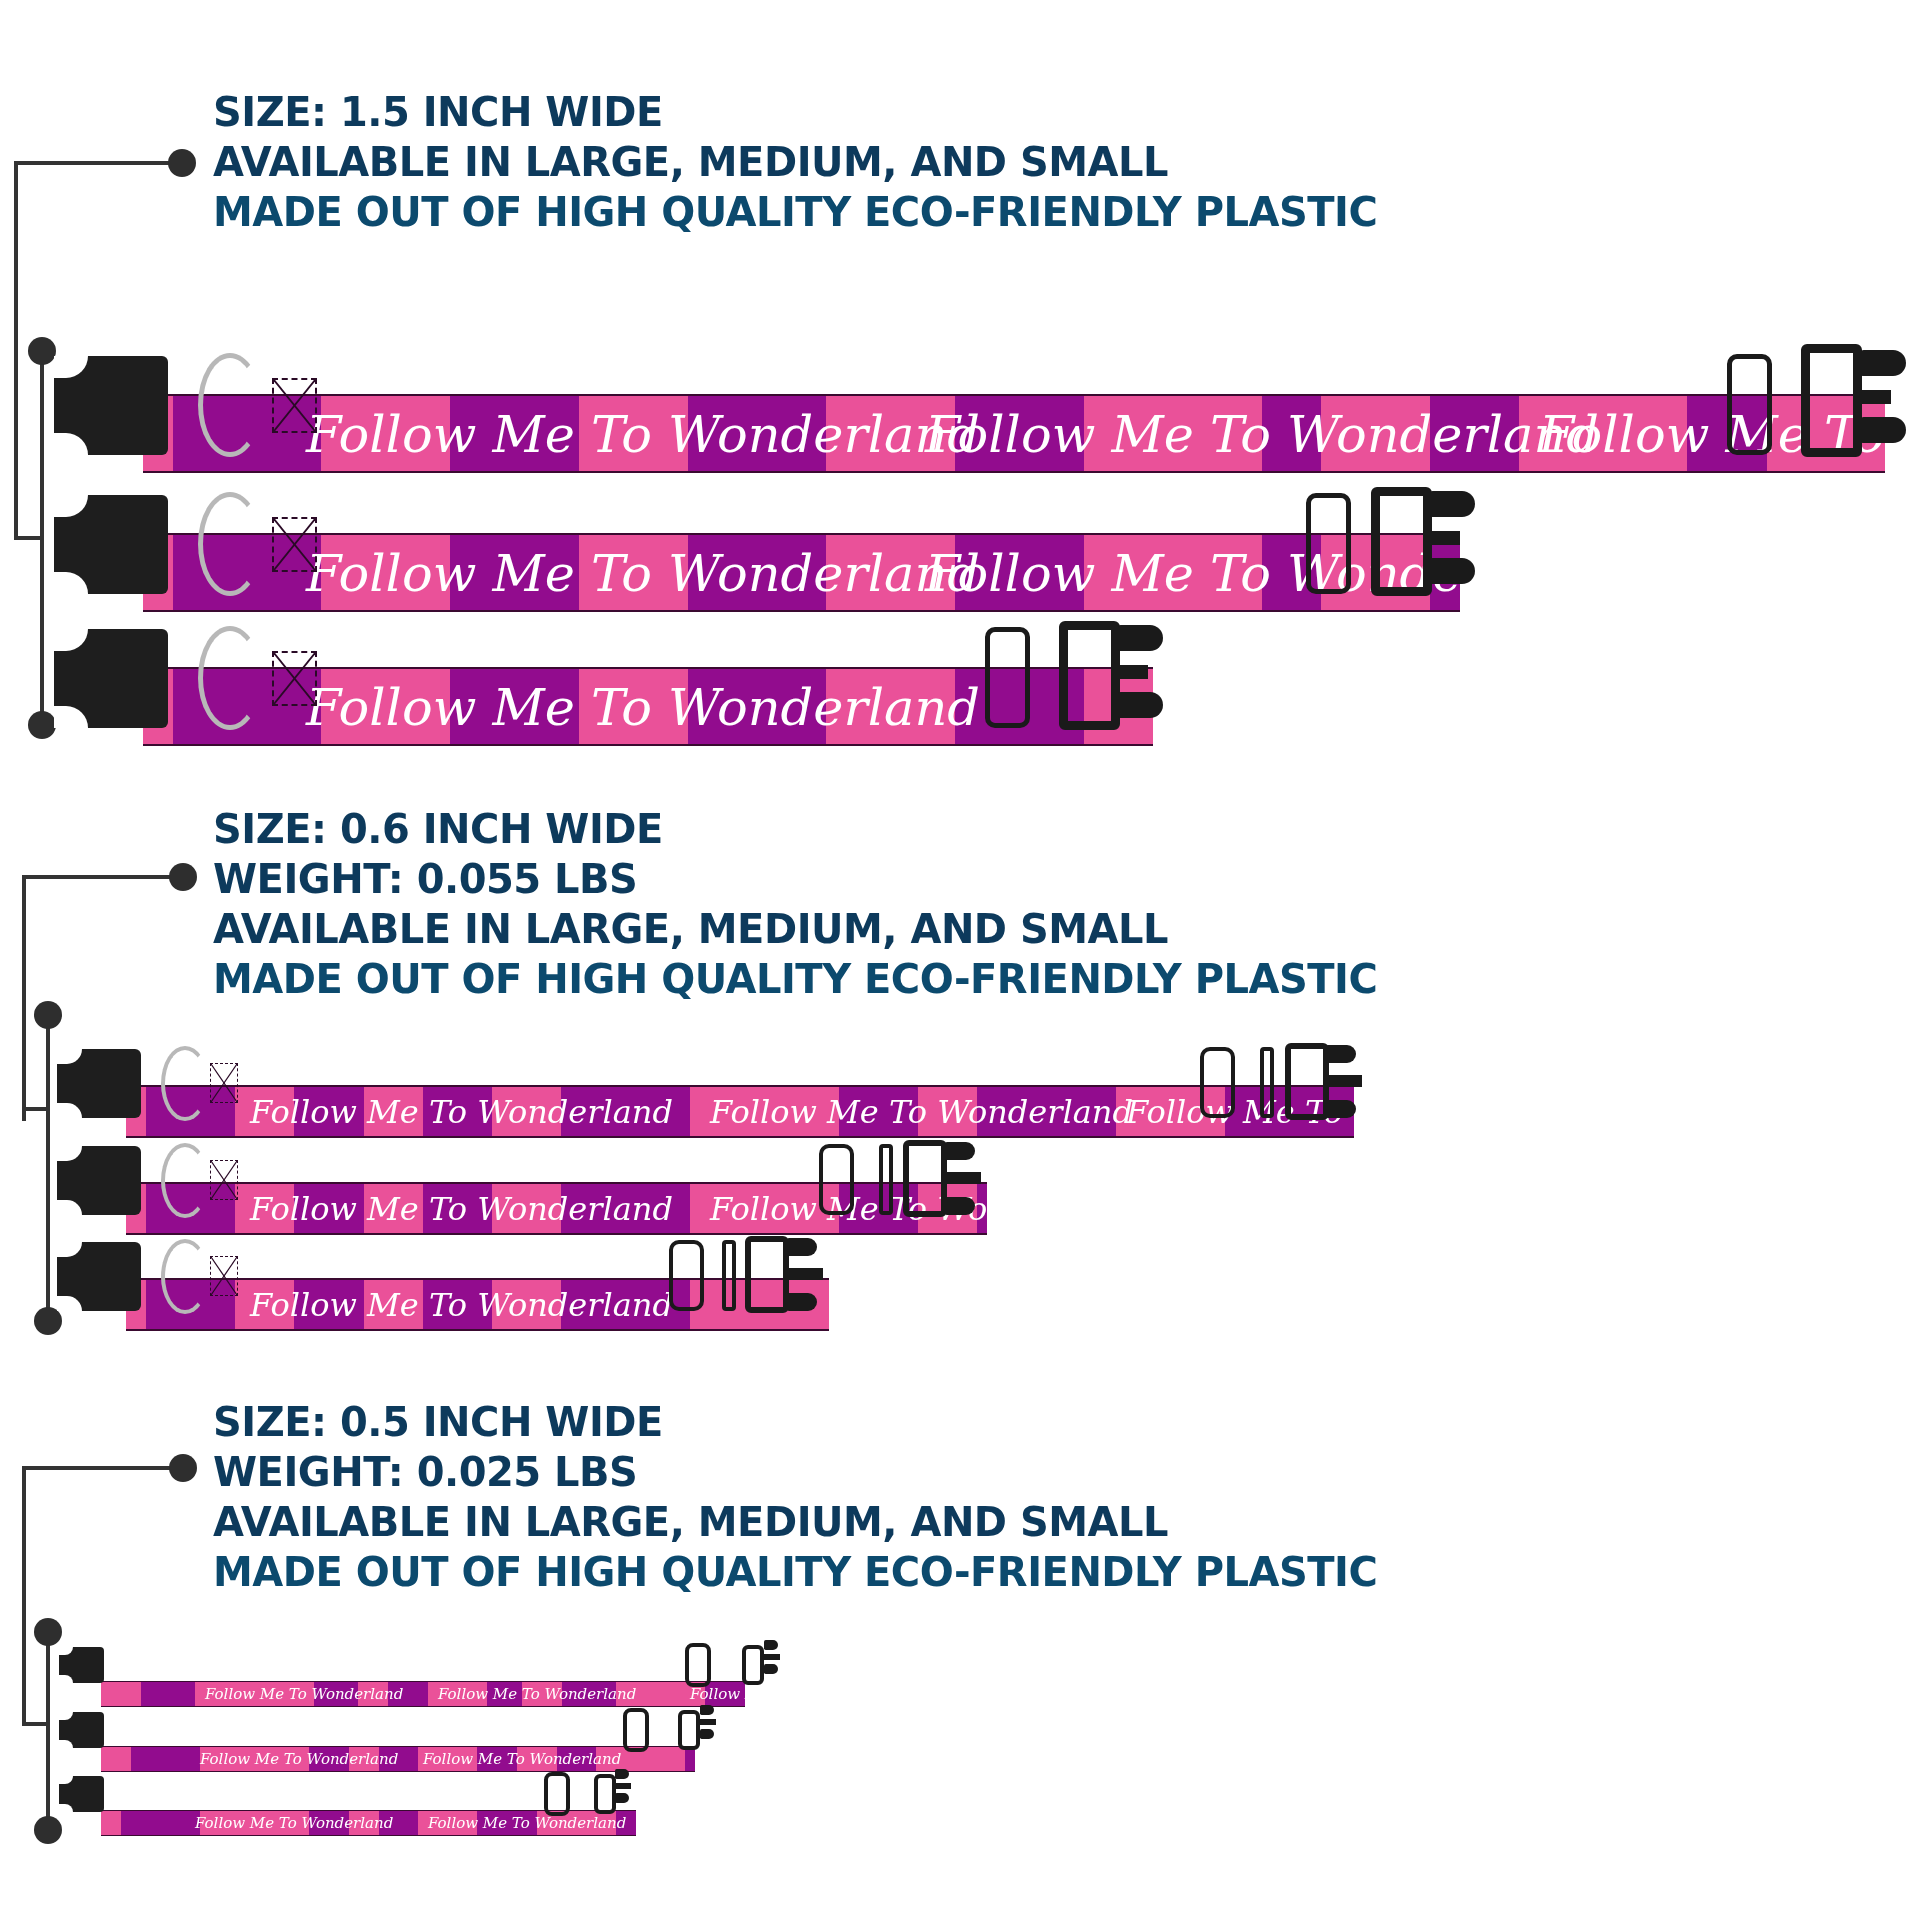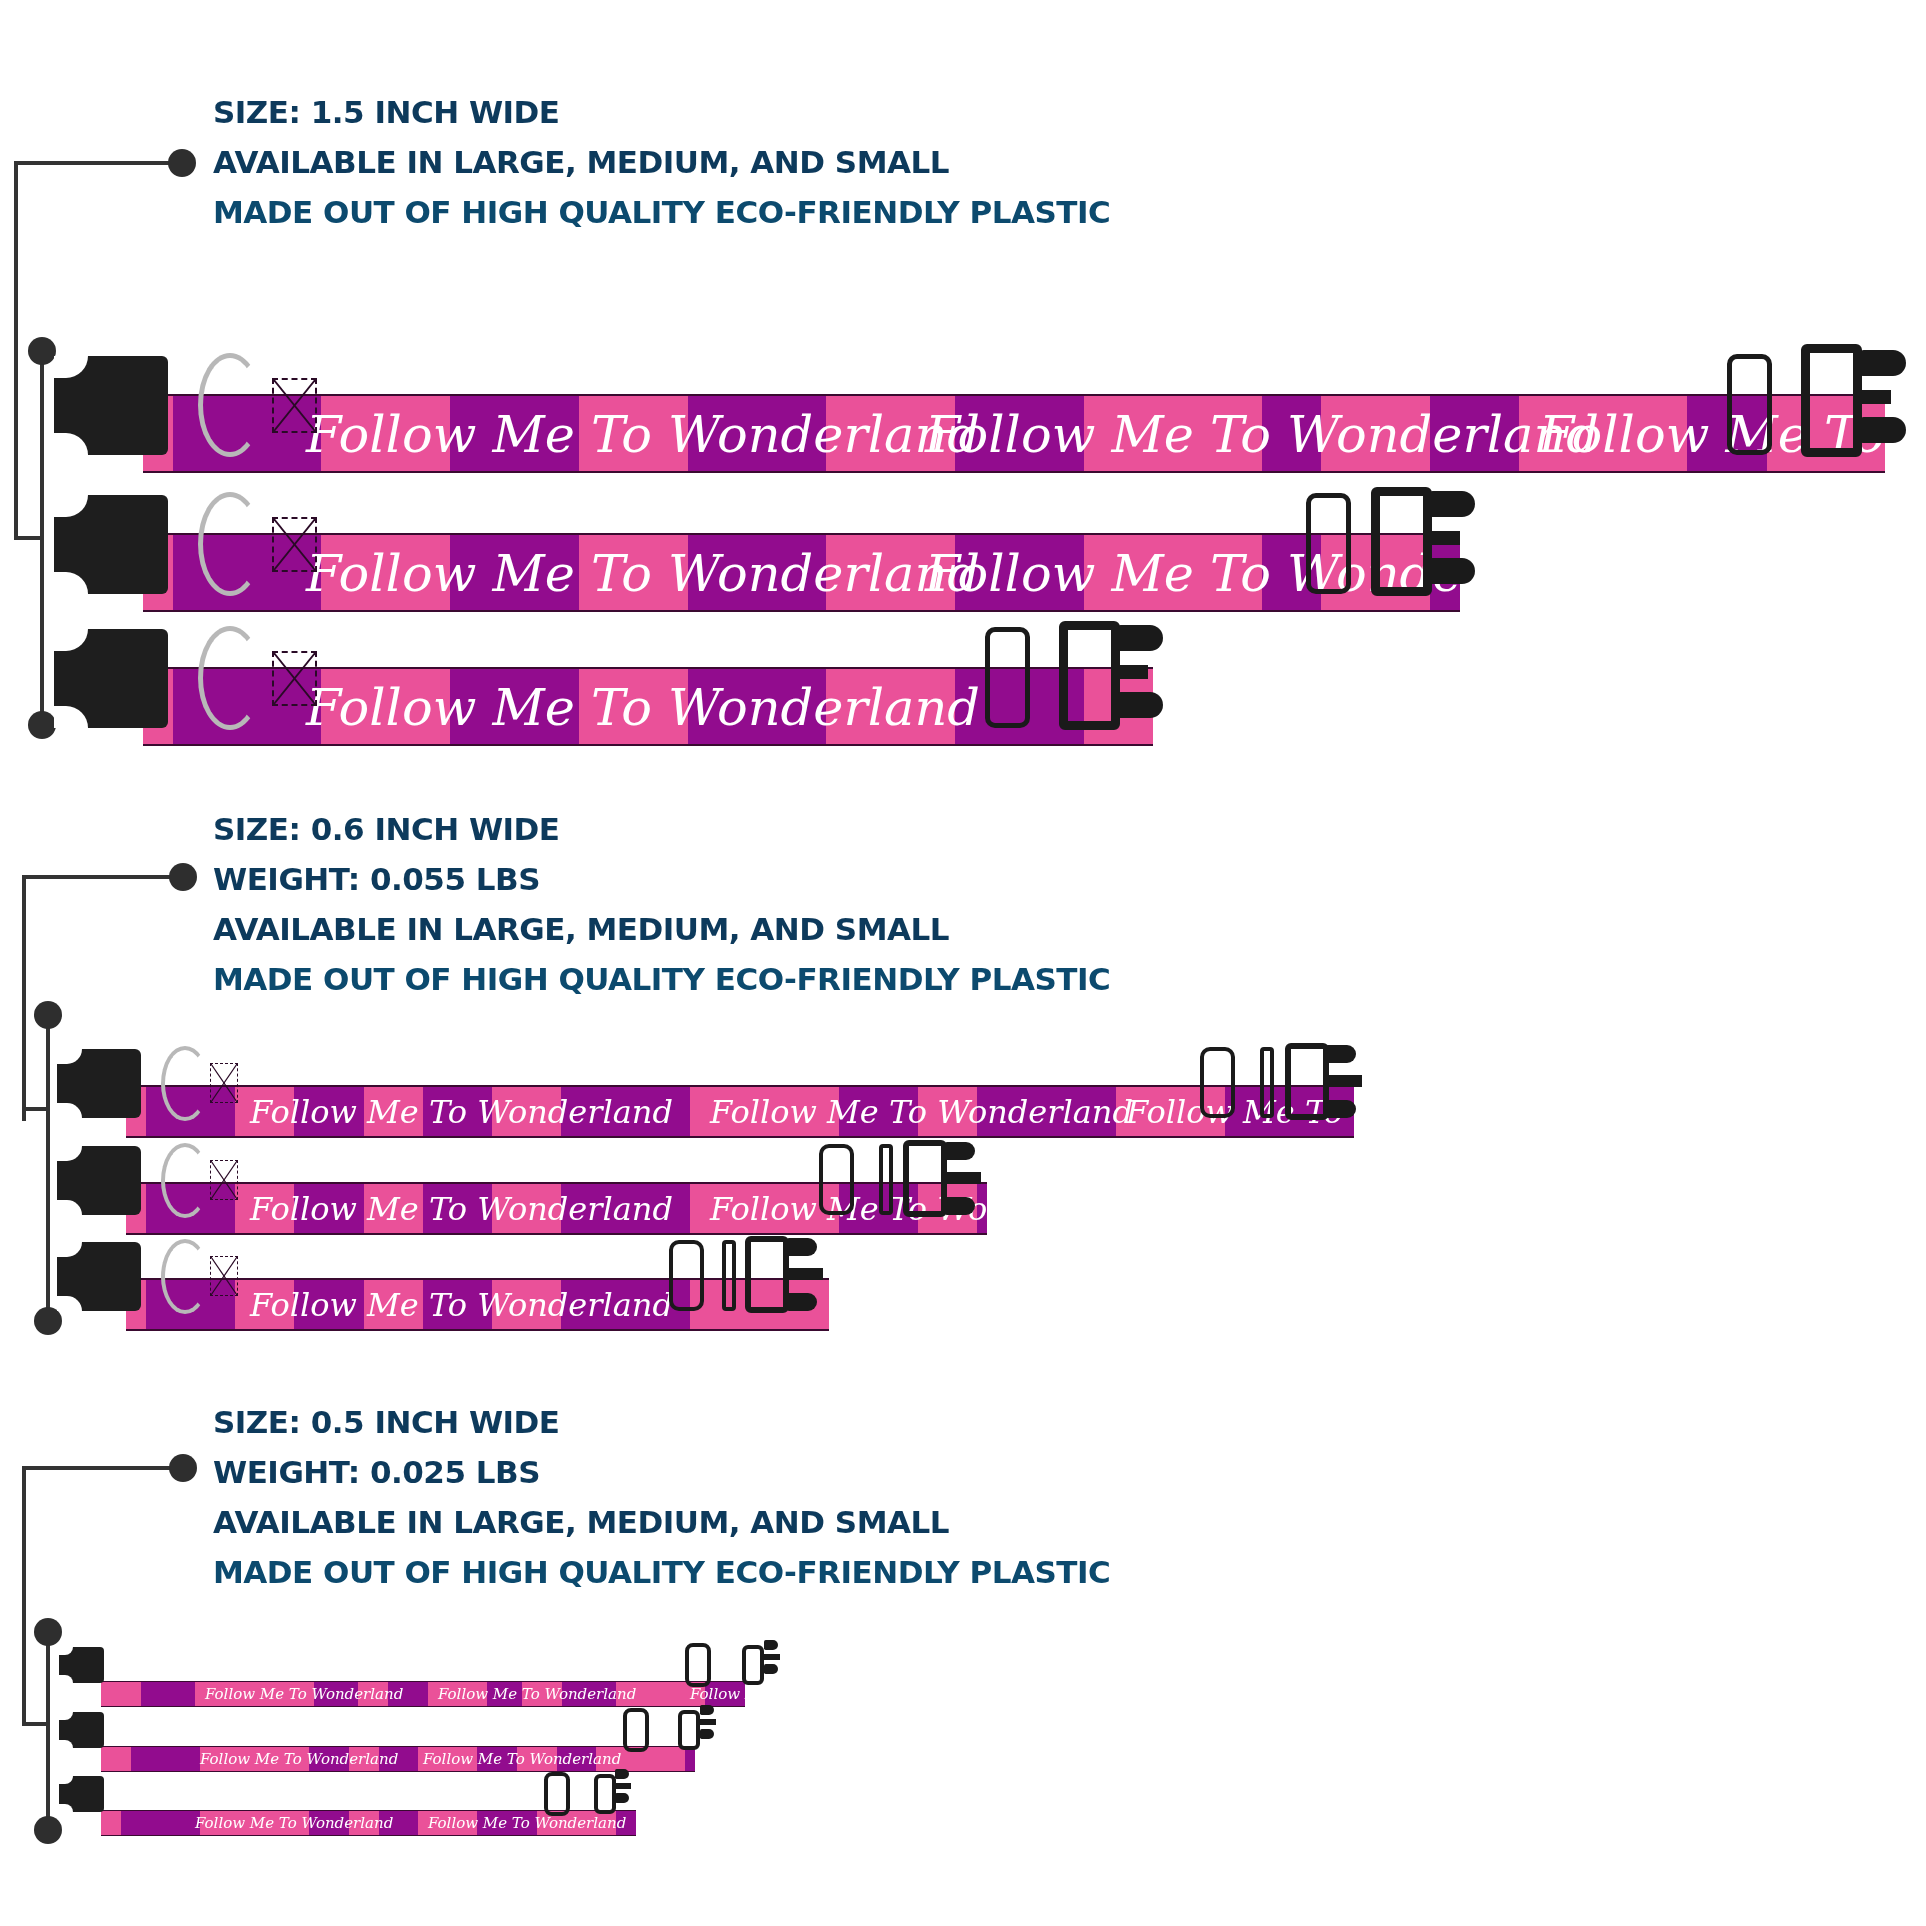--- a/index.html
+++ b/index.html
@@ -1,18 +1,18 @@
 <!DOCTYPE html>
 <html><head>
 <meta charset="utf-8">
 <style>
   html, body { margin: 0; padding: 0; background: #ffffff; }
   body { width: 1927px; height: 1927px; position: relative; overflow: hidden; font-family: "Liberation Sans", sans-serif; }
   .section { position: absolute; left: 0; width: 1927px; }
-  .specs { position: absolute; left: 213px; font-family: "DejaVu Sans", sans-serif; font-weight: bold; font-size: 31px; line-height: 50px; letter-spacing: -0.5px; }
+  .specs { position: absolute; left: 213px; font-family: "DejaVu Sans", sans-serif; font-weight: bold; font-size: 40px; line-height: 50px; letter-spacing: -0.5px; }
   .spec-line { white-space: nowrap; color: #0d3a5c; }
   .spec-line.accent { color: #0c4a6e; }
   .line { position: absolute; background: #333333; }
   .dot { position: absolute; width: 28px; height: 28px; border-radius: 50%; background: #2e2e2e; }
   .collar { position: absolute; }
   .strap { position: absolute; overflow: hidden; border-top: 2px solid #3a0a30; border-bottom: 2px solid #3a0a30; box-sizing: border-box; margin-top: 28px; }
   .stripe { position: absolute; top: 0; bottom: 0; }
   .slogan { position: absolute; top: 50%; transform: translateY(-50%); color: #ffffff; font-family: "DejaVu Serif", serif; font-style: italic; white-space: nowrap; }
   .buckle-female { position: absolute; background: #1e1e1e; border-radius: 6px; }
   .buckle-female::before, .buckle-female::after { content: ""; position: absolute; left: 0; width: 30%; height: 22%; background: #ffffff; }

